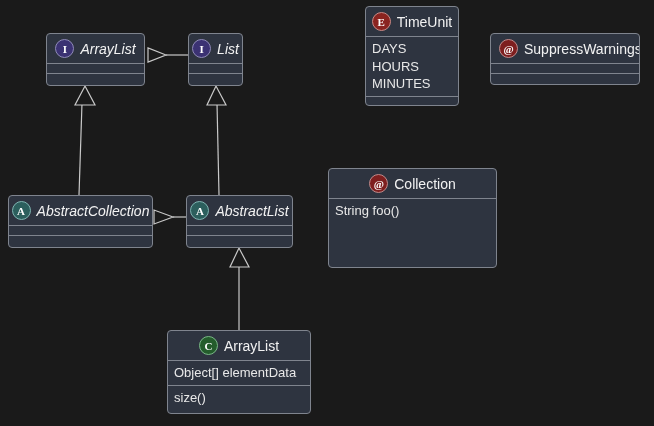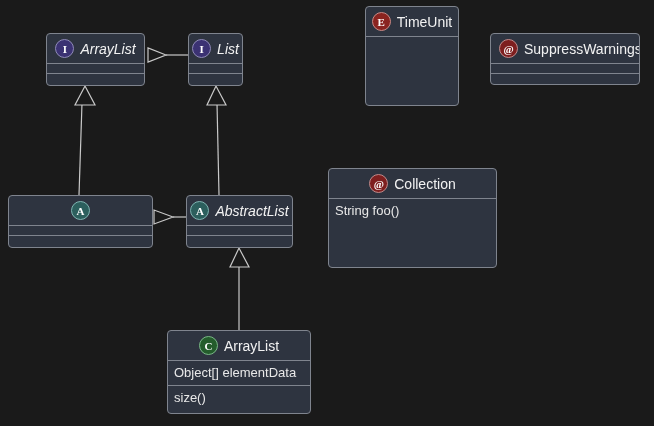--- a/index.html
+++ b/index.html
@@ -133,20 +133,25 @@
     </div>
     <div class="compartment empty"></div>
     <div class="compartment empty"></div>
   </div>
 
   <div class="uml-box" style="left:365px; top:6px; width:94px; height:100px;">
     <div class="uml-header">
       <span class="stereo-icon enum">E</span>
       <span>TimeUnit</span>
     </div>
+    <div class="compartment">
+      <div class="row">DAYS</div>
+      <div class="row">HOURS</div>
+      <div class="row">MINUTES</div>
+    </div>
     <div class="compartment empty"></div>
   </div>
 
   <div class="uml-box" style="left:490px; top:33px; width:150px; height:52px;">
     <div class="uml-header left">
       <span class="stereo-icon annotation">@</span>
       <span>SuppressWarnings</span>
     </div>
     <div class="compartment empty"></div>
     <div class="compartment empty"></div>
@@ -158,20 +163,21 @@
       <span>Collection</span>
     </div>
     <div class="compartment">
       <div class="row">String foo()</div>
     </div>
   </div>
 
   <div class="uml-box" style="left:8px; top:195px; width:145px; height:53px;">
     <div class="uml-header italic">
       <span class="stereo-icon abstract">A</span>
+      <span>AbstractCollection</span>
     </div>
     <div class="compartment empty"></div>
     <div class="compartment empty"></div>
   </div>
 
   <div class="uml-box" style="left:186px; top:195px; width:107px; height:53px;">
     <div class="uml-header italic">
       <span class="stereo-icon abstract">A</span>
       <span>AbstractList</span>
     </div>

